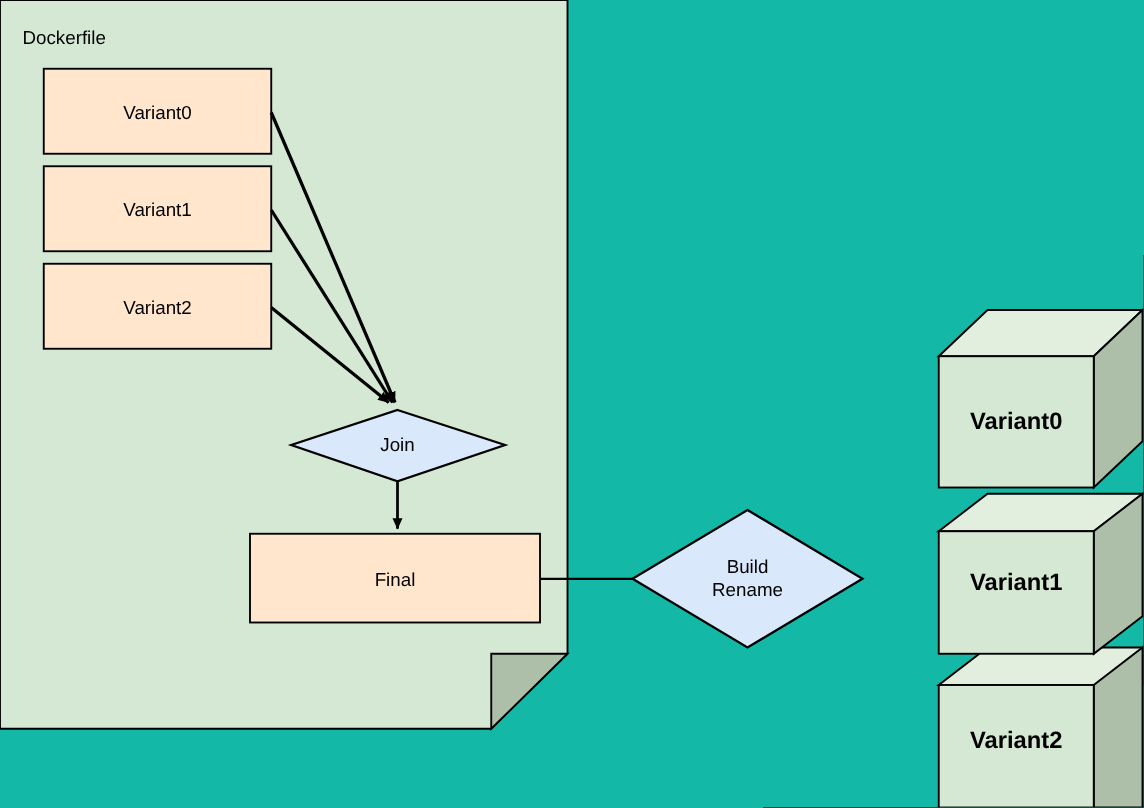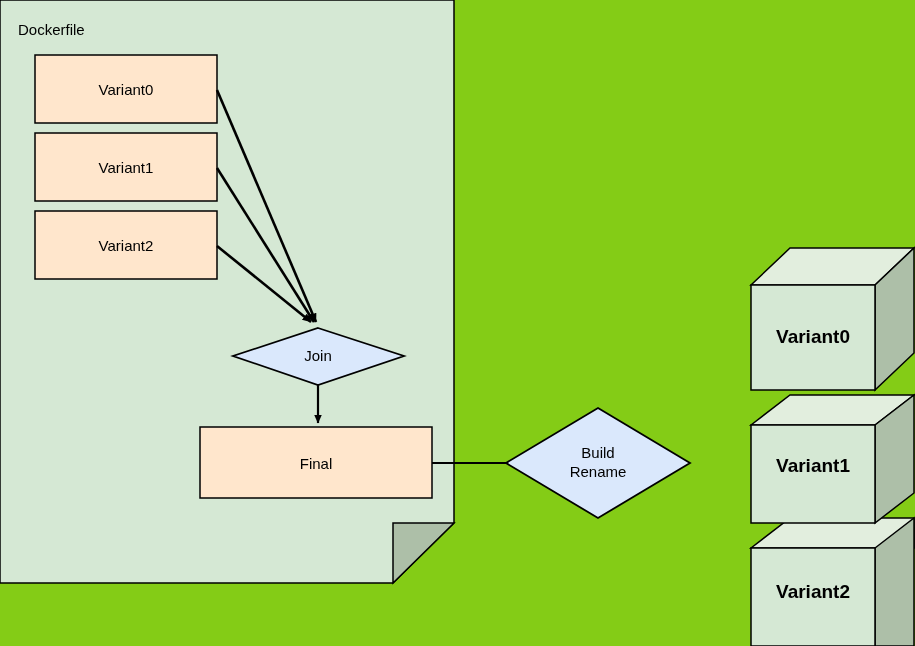--- a/index.html
+++ b/index.html
@@ -4,21 +4,21 @@
 <style>
   html, body {
     margin: 0;
     padding: 0;
     background: #000000;
   }
   #canvas {
     position: relative;
     width: 915px;
     height: 646px;
-    background: #84cc16;
+    background: #14b8a6;
     overflow: hidden;
     font-family: "Liberation Sans", sans-serif;
   }
   #canvas svg {
     position: absolute;
     left: 0;
     top: 0;
   }
   .lbl {
     font-family: "Liberation Sans", sans-serif;

